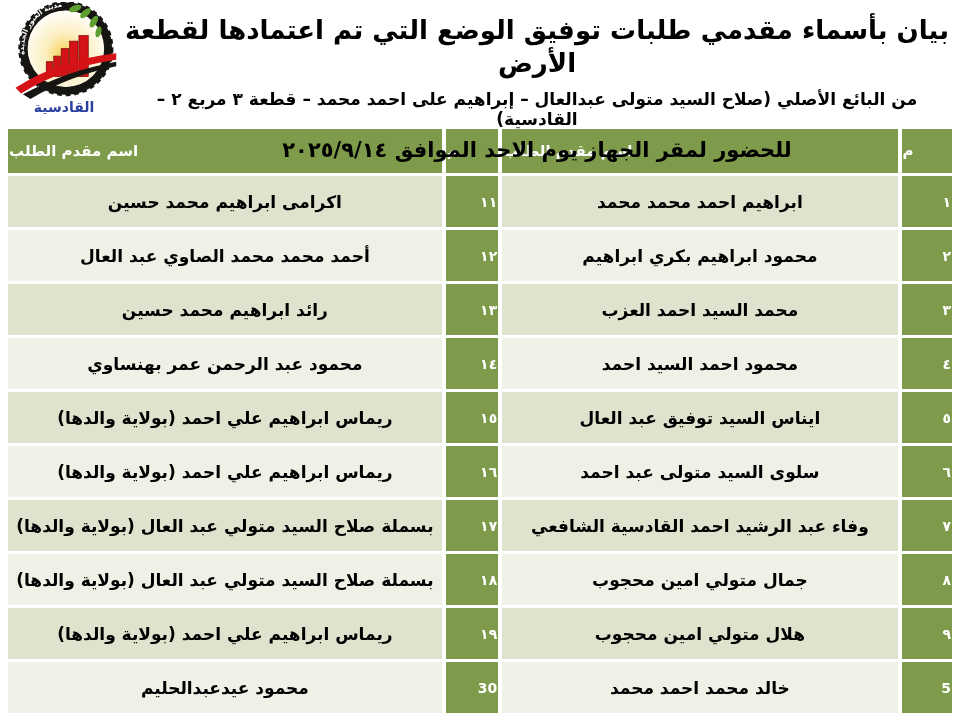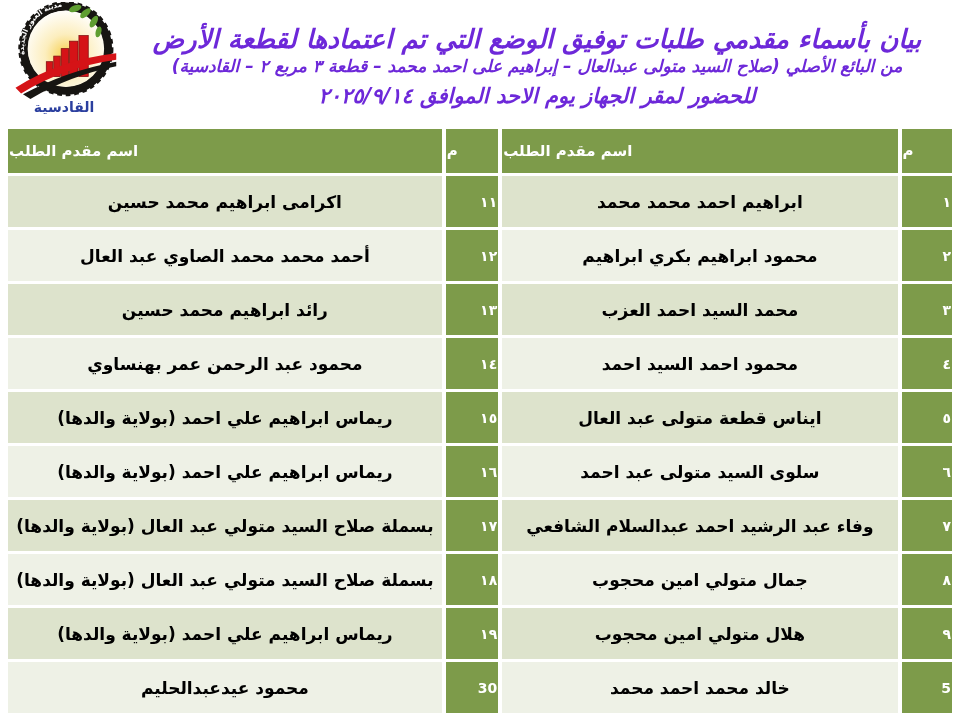--- a/index.html
+++ b/index.html
@@ -15,26 +15,26 @@
   .hdr { position: relative; height: 126px; }
   .logo-wrap {
     position: absolute; top: 2px; left: 8px; width: 112px;
     text-align: center; line-height: 1;
   }
   .logo-caption {
     color: #2b3f9f; font-weight: bold; font-size: 14px;
     margin-top: -2px; letter-spacing: 0px;
   }
   .titles {
-    position: absolute; top: 16px; left: 118px; right: 4px;
+    position: absolute; top: 7px; left: 118px; right: 4px;
     direction: rtl; text-align: center;
-    color: #6d28d9; font-weight: bold; font-style: italic;
+    color: #000000; font-weight: bold;
   }
   .t1 { font-size: 26px; margin-top: 7px;  line-height: 1.25; }
-  .t2 { font-size: 17px; line-height: 1.2; }
+  .t2 { font-size: 17px; margin-top: 10px; line-height: 1.2; }
   .t3 { font-size: 21px; margin-top: 8px;  line-height: 1.2; }
 
   
   table.list {
     direction: rtl;
     border-collapse: separate;
     border-spacing: 4px 3px;
     table-layout: fixed;
     width: 952px;
     margin: 0 4px;
@@ -156,33 +156,33 @@
     <td class="name">رائد ابراهيم محمد حسين</td>
   </tr>
         <tr>
     <td class="num">٤</td>
     <td class="name">محمود احمد السيد احمد</td>
     <td class="num">١٤</td>
     <td class="name">محمود عبد الرحمن عمر بهنساوي</td>
   </tr>
         <tr>
     <td class="num">٥</td>
-    <td class="name">ايناس قطعة متولى عبد العال</td>
+    <td class="name">ايناس السيد توفيق عبد العال</td>
     <td class="num">١٥</td>
     <td class="name">ريماس ابراهيم علي احمد (بولاية والدها)</td>
   </tr>
         <tr>
     <td class="num">٦</td>
     <td class="name">سلوى السيد متولى عبد احمد</td>
     <td class="num">١٦</td>
     <td class="name">ريماس ابراهيم علي احمد (بولاية والدها)</td>
   </tr>
         <tr>
     <td class="num">٧</td>
-    <td class="name">وفاء عبد الرشيد احمد عبدالسلام الشافعي</td>
+    <td class="name">وفاء عبد الرشيد احمد القادسية الشافعي</td>
     <td class="num">١٧</td>
     <td class="name">بسملة صلاح السيد متولي عبد العال (بولاية والدها)</td>
   </tr>
         <tr>
     <td class="num">٨</td>
     <td class="name">جمال متولي امين محجوب</td>
     <td class="num">١٨</td>
     <td class="name">بسملة صلاح السيد متولي عبد العال (بولاية والدها)</td>
   </tr>
         <tr>

